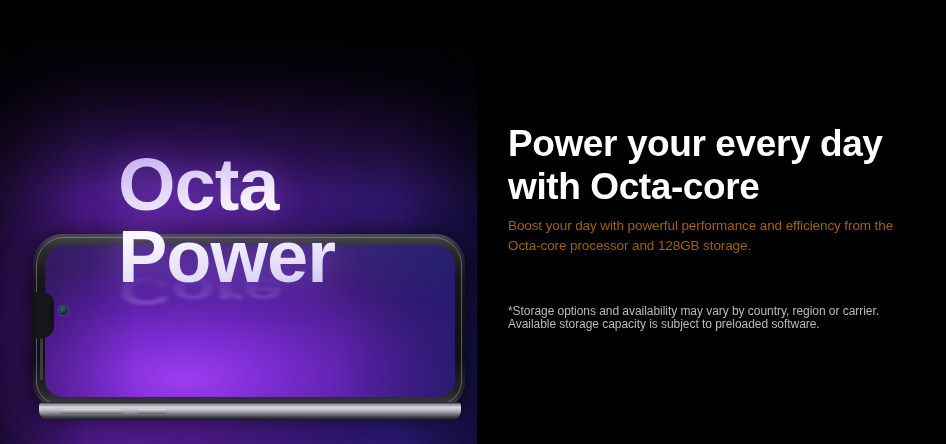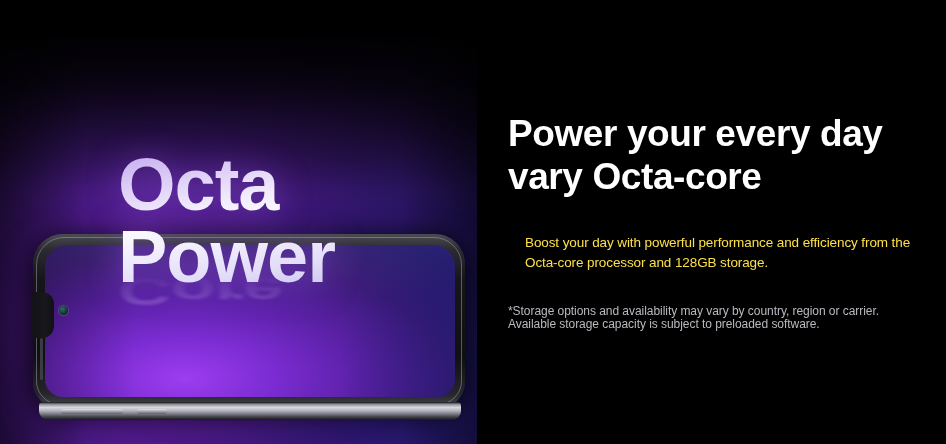--- a/index.html
+++ b/index.html
@@ -282,41 +282,41 @@
   
   .copy-panel {
     position: absolute;
     left: 508px;
     top: 0;
     width: 410px;
     height: 444px;
   }
   .headline {
     position: absolute;
-    top: 112px;
+    top: 122px;
     left: 0;
     width: 400px;
     margin: 0;
     color: #ffffff;
     font-family: "Liberation Sans", sans-serif;
     font-weight: 700;
     font-size: 37px;
     line-height: 43px;
     letter-spacing: -0.4px;
   }
   .headline .hl-line {
     display: block;
   }
   .body-copy {
     position: absolute;
     top: 216px;
     left: 0;
     width: 396px;
-    margin: 17px;
-    color: #fde047;
+    margin: 0;
+    color: #a16207;
     font-family: "Liberation Sans", sans-serif;
     font-weight: 400;
     font-size: 13.5px;
     line-height: 20px;
     letter-spacing: -0.1px;
   }
   .disclaimer {
     position: absolute;
     top: 305px;
     left: 0;
@@ -360,19 +360,19 @@
 
     <div class="wordmark">
       <div class="wordmark-line line1">Octa</div>
       <div class="wordmark-line line2">Power</div>
     </div>
   </div>
 
   <div class="copy-panel">
     <h2 class="headline">
       <span class="hl-line">Power your every day</span>
-      <span class="hl-line">vary Octa-core</span>
+      <span class="hl-line">with Octa-core</span>
     </h2>
     <p class="body-copy">Boost your day with powerful performance and efficiency from the Octa-core processor and 128GB storage.</p>
     <p class="disclaimer">*Storage options and availability may vary by country, region or carrier. Available storage capacity is subject to preloaded software.</p>
   </div>
 
 </div>
 
 </body></html>

